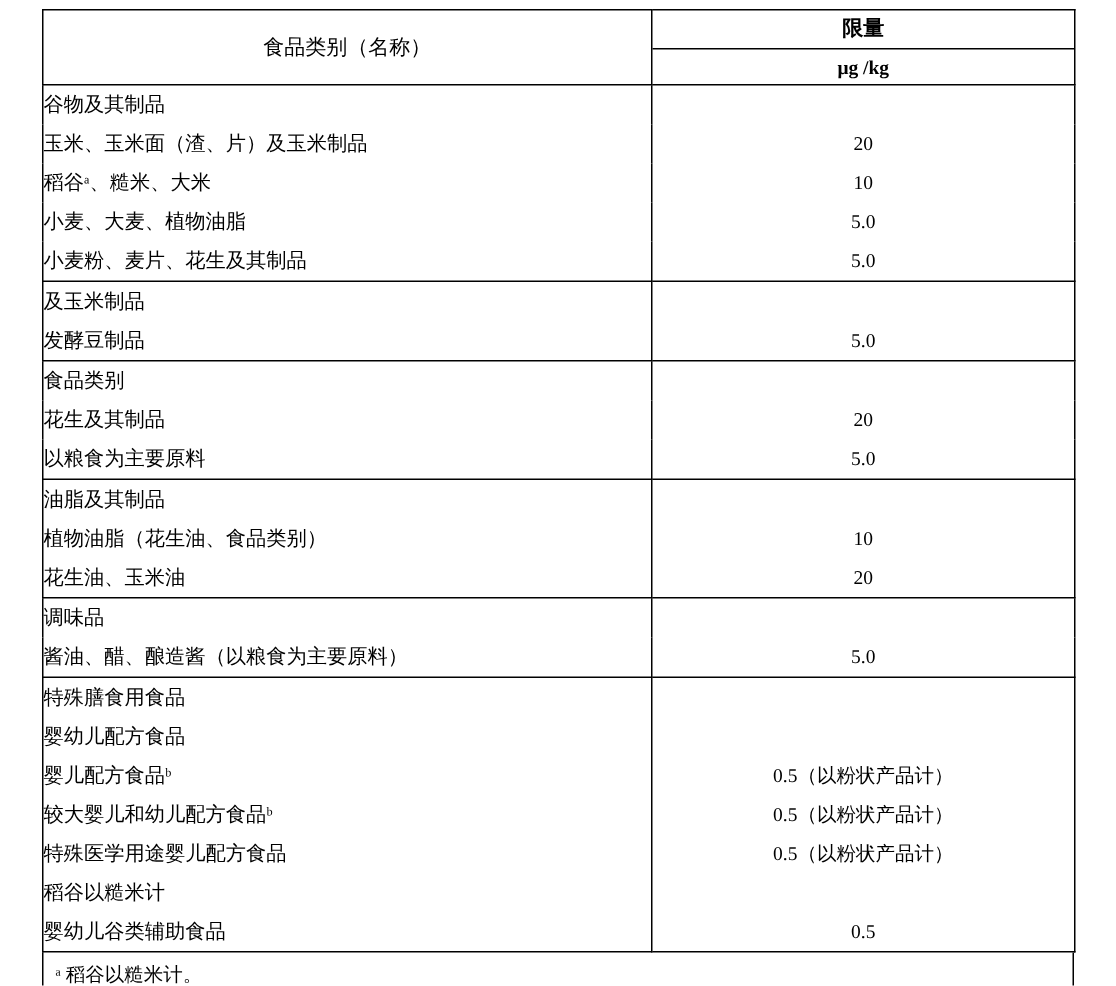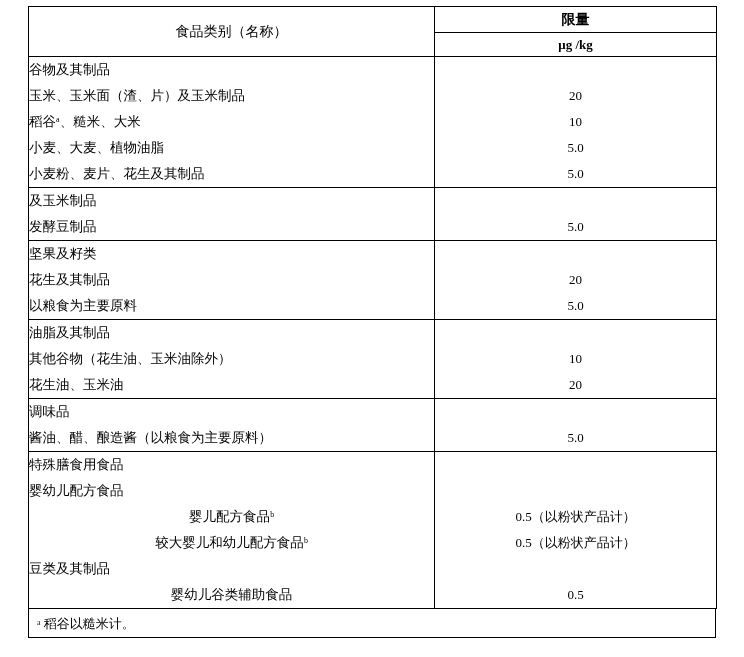--- a/index.html
+++ b/index.html
@@ -63,21 +63,21 @@
 
   .row-cell {
     height: 26px;
     line-height: 26px;
     font-size: 13.5px;
     margin-left: 27px;
   }
   .name-cell { padding-left: 6px; }
   .lvl-0 { padding-left: 6px; }
   .lvl-1 { padding-left: 34px; }
-  .lvl-2 { padding-left: 62px; text-align: center; }
+  .lvl-2 { padding-left: 62px; }
   .val-cell {
     text-align: center;
     font-size: 13px;
   }
   .no-border-bottom { border-bottom: none !important; }
   .no-border-top { border-top: none !important; }
 
   .footnotes {
     width: 688px;
     border-left: 1px solid #000;
@@ -137,37 +137,37 @@
         </tr>
         <tr>
           <td class="row-cell name-cell lvl-0 no-border-bottom">及玉米制品</td>
           <td class="row-cell val-cell no-border-bottom"></td>
         </tr>
         <tr>
           <td class="row-cell name-cell lvl-1 no-border-top">发酵豆制品</td>
           <td class="row-cell val-cell no-border-top">5.0</td>
         </tr>
         <tr>
-          <td class="row-cell name-cell lvl-0 no-border-bottom">坚果及籽类</td>
+          <td class="row-cell name-cell lvl-0 no-border-bottom">食品类别</td>
           <td class="row-cell val-cell no-border-bottom"></td>
         </tr>
         <tr>
           <td class="row-cell name-cell lvl-1 no-border-bottom no-border-top">花生及其制品</td>
           <td class="row-cell val-cell no-border-bottom no-border-top">20</td>
         </tr>
         <tr>
           <td class="row-cell name-cell lvl-1 no-border-top">以粮食为主要原料</td>
           <td class="row-cell val-cell no-border-top">5.0</td>
         </tr>
         <tr>
           <td class="row-cell name-cell lvl-0 no-border-bottom">油脂及其制品</td>
           <td class="row-cell val-cell no-border-bottom"></td>
         </tr>
         <tr>
-          <td class="row-cell name-cell lvl-1 no-border-bottom no-border-top">其他谷物（花生油、玉米油除外）</td>
+          <td class="row-cell name-cell lvl-1 no-border-bottom no-border-top">植物油脂（花生油、食品类别）</td>
           <td class="row-cell val-cell no-border-bottom no-border-top">10</td>
         </tr>
         <tr>
           <td class="row-cell name-cell lvl-1 no-border-top">花生油、玉米油</td>
           <td class="row-cell val-cell no-border-top">20</td>
         </tr>
         <tr>
           <td class="row-cell name-cell lvl-0 no-border-bottom">调味品</td>
           <td class="row-cell val-cell no-border-bottom"></td>
         </tr>
@@ -185,21 +185,25 @@
         </tr>
         <tr>
           <td class="row-cell name-cell lvl-2 no-border-bottom no-border-top">婴儿配方食品ᵇ</td>
           <td class="row-cell val-cell no-border-bottom no-border-top">0.5（以粉状产品计）</td>
         </tr>
         <tr>
           <td class="row-cell name-cell lvl-2 no-border-bottom no-border-top">较大婴儿和幼儿配方食品ᵇ</td>
           <td class="row-cell val-cell no-border-bottom no-border-top">0.5（以粉状产品计）</td>
         </tr>
         <tr>
-          <td class="row-cell name-cell lvl-1 no-border-bottom no-border-top">豆类及其制品</td>
+          <td class="row-cell name-cell lvl-2 no-border-bottom no-border-top">特殊医学用途婴儿配方食品</td>
+          <td class="row-cell val-cell no-border-bottom no-border-top">0.5（以粉状产品计）</td>
+        </tr>
+        <tr>
+          <td class="row-cell name-cell lvl-1 no-border-bottom no-border-top">稻谷以糙米计</td>
           <td class="row-cell val-cell no-border-bottom no-border-top"></td>
         </tr>
         <tr>
           <td class="row-cell name-cell lvl-2 no-border-top">婴幼儿谷类辅助食品</td>
           <td class="row-cell val-cell no-border-top">0.5</td>
         </tr>
       </tbody>
   </table>
 
   <div class="footnotes">

